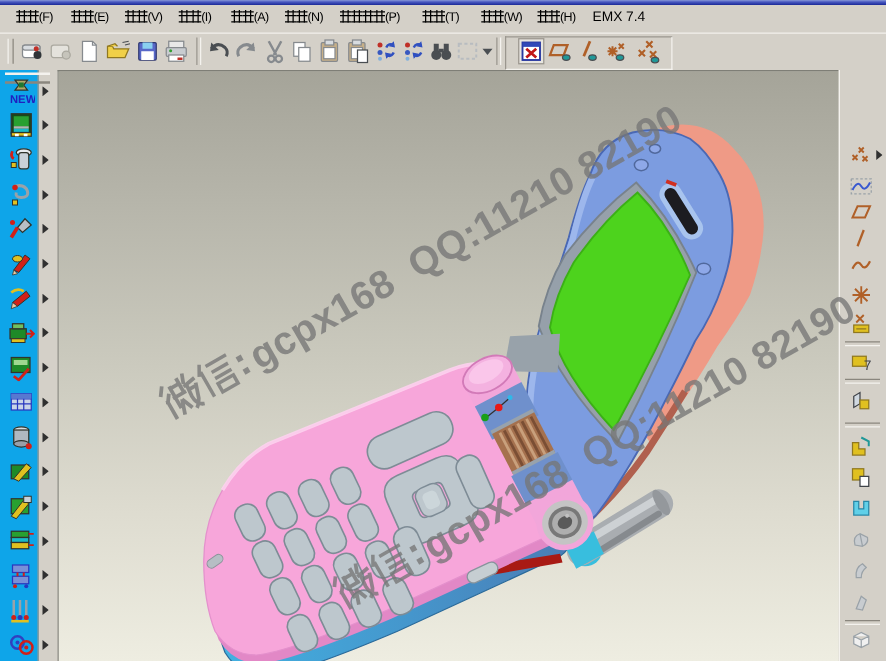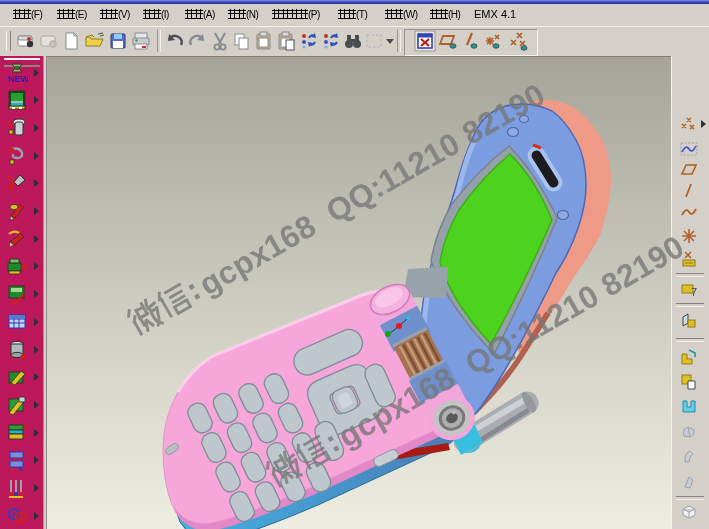--- a/index.html
+++ b/index.html
@@ -14,21 +14,21 @@
    linear-gradient(#000,#000) 0px 4px/9px 1px no-repeat,
    linear-gradient(#000,#000) 0px 9px/9px 1px no-repeat,
    linear-gradient(#000,#000) 2px 0px/1px 10px no-repeat,
    linear-gradient(#000,#000) 6px 0px/1px 10px no-repeat;}
 .par{font-size:10px;letter-spacing:-0.5px;}
 #toolbar{position:absolute;left:0;top:26px;width:709px;height:30px;background:#d4d0c8;
   border-top:1px solid #f2f0ec;box-sizing:border-box;}
 .tb{position:absolute;top:3px;width:22px;height:22px;}
 .vsep{position:absolute;top:3px;width:2px;height:22px;border-left:1px solid #9a968e;border-right:1px solid #f4f2ee;}
 .handle{position:absolute;top:4px;width:3px;height:20px;border-left:1px solid #f4f2ee;border-right:1px solid #8a867e;}
-#lefttb{position:absolute;left:0;top:56px;width:44px;height:473px;background:#be185d;
+#lefttb{position:absolute;left:0;top:56px;width:31px;height:473px;background:#0ea5e9;
   border-right:1px solid #9a968e;box-sizing:border-box;}
 #righttb{position:absolute;left:671px;top:56px;width:38px;height:473px;background:#d4d0c8;
   border-left:1px solid #f4f2ee;box-sizing:border-box;}
 #viewport{position:absolute;left:46px;top:56px;width:625px;height:473px;
   background:linear-gradient(180deg,#a5a499 0%,#b6b5aa 22%,#cbcabe 50%,#dedcd0 75%,#eeede1 100%);
   border-top:1px solid #7e7e76;border-left:1px solid #8e8e86;box-sizing:border-box;}
 #phone{position:absolute;left:0;top:0;}
 .wm{position:absolute;height:40px;line-height:40px;white-space:nowrap;
   transform-origin:0 50%;transform:rotate(-29.8deg);color:rgba(118,118,118,0.78);
   font-size:31.5px;font-weight:bold;letter-spacing:0.3px;}
@@ -41,21 +41,21 @@
       <div class="mi" style="left:13px;"><span class="hz"></span><span class="hz"></span><span class="par">(F)</span></div>
       <div class="mi" style="left:57px;"><span class="hz"></span><span class="hz"></span><span class="par">(E)</span></div>
       <div class="mi" style="left:100px;"><span class="hz"></span><span class="hz"></span><span class="par">(V)</span></div>
       <div class="mi" style="left:143px;"><span class="hz"></span><span class="hz"></span><span class="par">(I)</span></div>
       <div class="mi" style="left:185px;"><span class="hz"></span><span class="hz"></span><span class="par">(A)</span></div>
       <div class="mi" style="left:228px;"><span class="hz"></span><span class="hz"></span><span class="par">(N)</span></div>
       <div class="mi" style="left:272px;"><span class="hz"></span><span class="hz"></span><span class="hz"></span><span class="hz"></span><span class="par">(P)</span></div>
       <div class="mi" style="left:338px;"><span class="hz"></span><span class="hz"></span><span class="par">(T)</span></div>
       <div class="mi" style="left:385px;"><span class="hz"></span><span class="hz"></span><span class="par">(W)</span></div>
       <div class="mi" style="left:430px;"><span class="hz"></span><span class="hz"></span><span class="par">(H)</span></div>
-      <div class="mi" style="left:474px;font-size:11px;">EMX 4.1</div>
+      <div class="mi" style="left:474px;font-size:11px;">EMX 7.4</div>
     </div>
 <div id="toolbar">
       <div class="handle" style="left:6px"></div>
       <svg class="tb" style="left:15px" width="22" height="22" viewBox="0 0 22 22">
         <rect x="3" y="6" width="14" height="10" rx="2" fill="#fff" stroke="#868a8e"></rect>
         <rect x="3" y="6" width="14" height="4" rx="2" fill="#d8dce0" stroke="#868a8e"></rect>
         <circle cx="15" cy="14" r="3.2" fill="#303438"></circle>
         <circle cx="14" cy="9" r="2" fill="#c03028"></circle>
       </svg>
       <svg class="tb" style="left:38px" width="22" height="22" viewBox="0 0 22 22">

